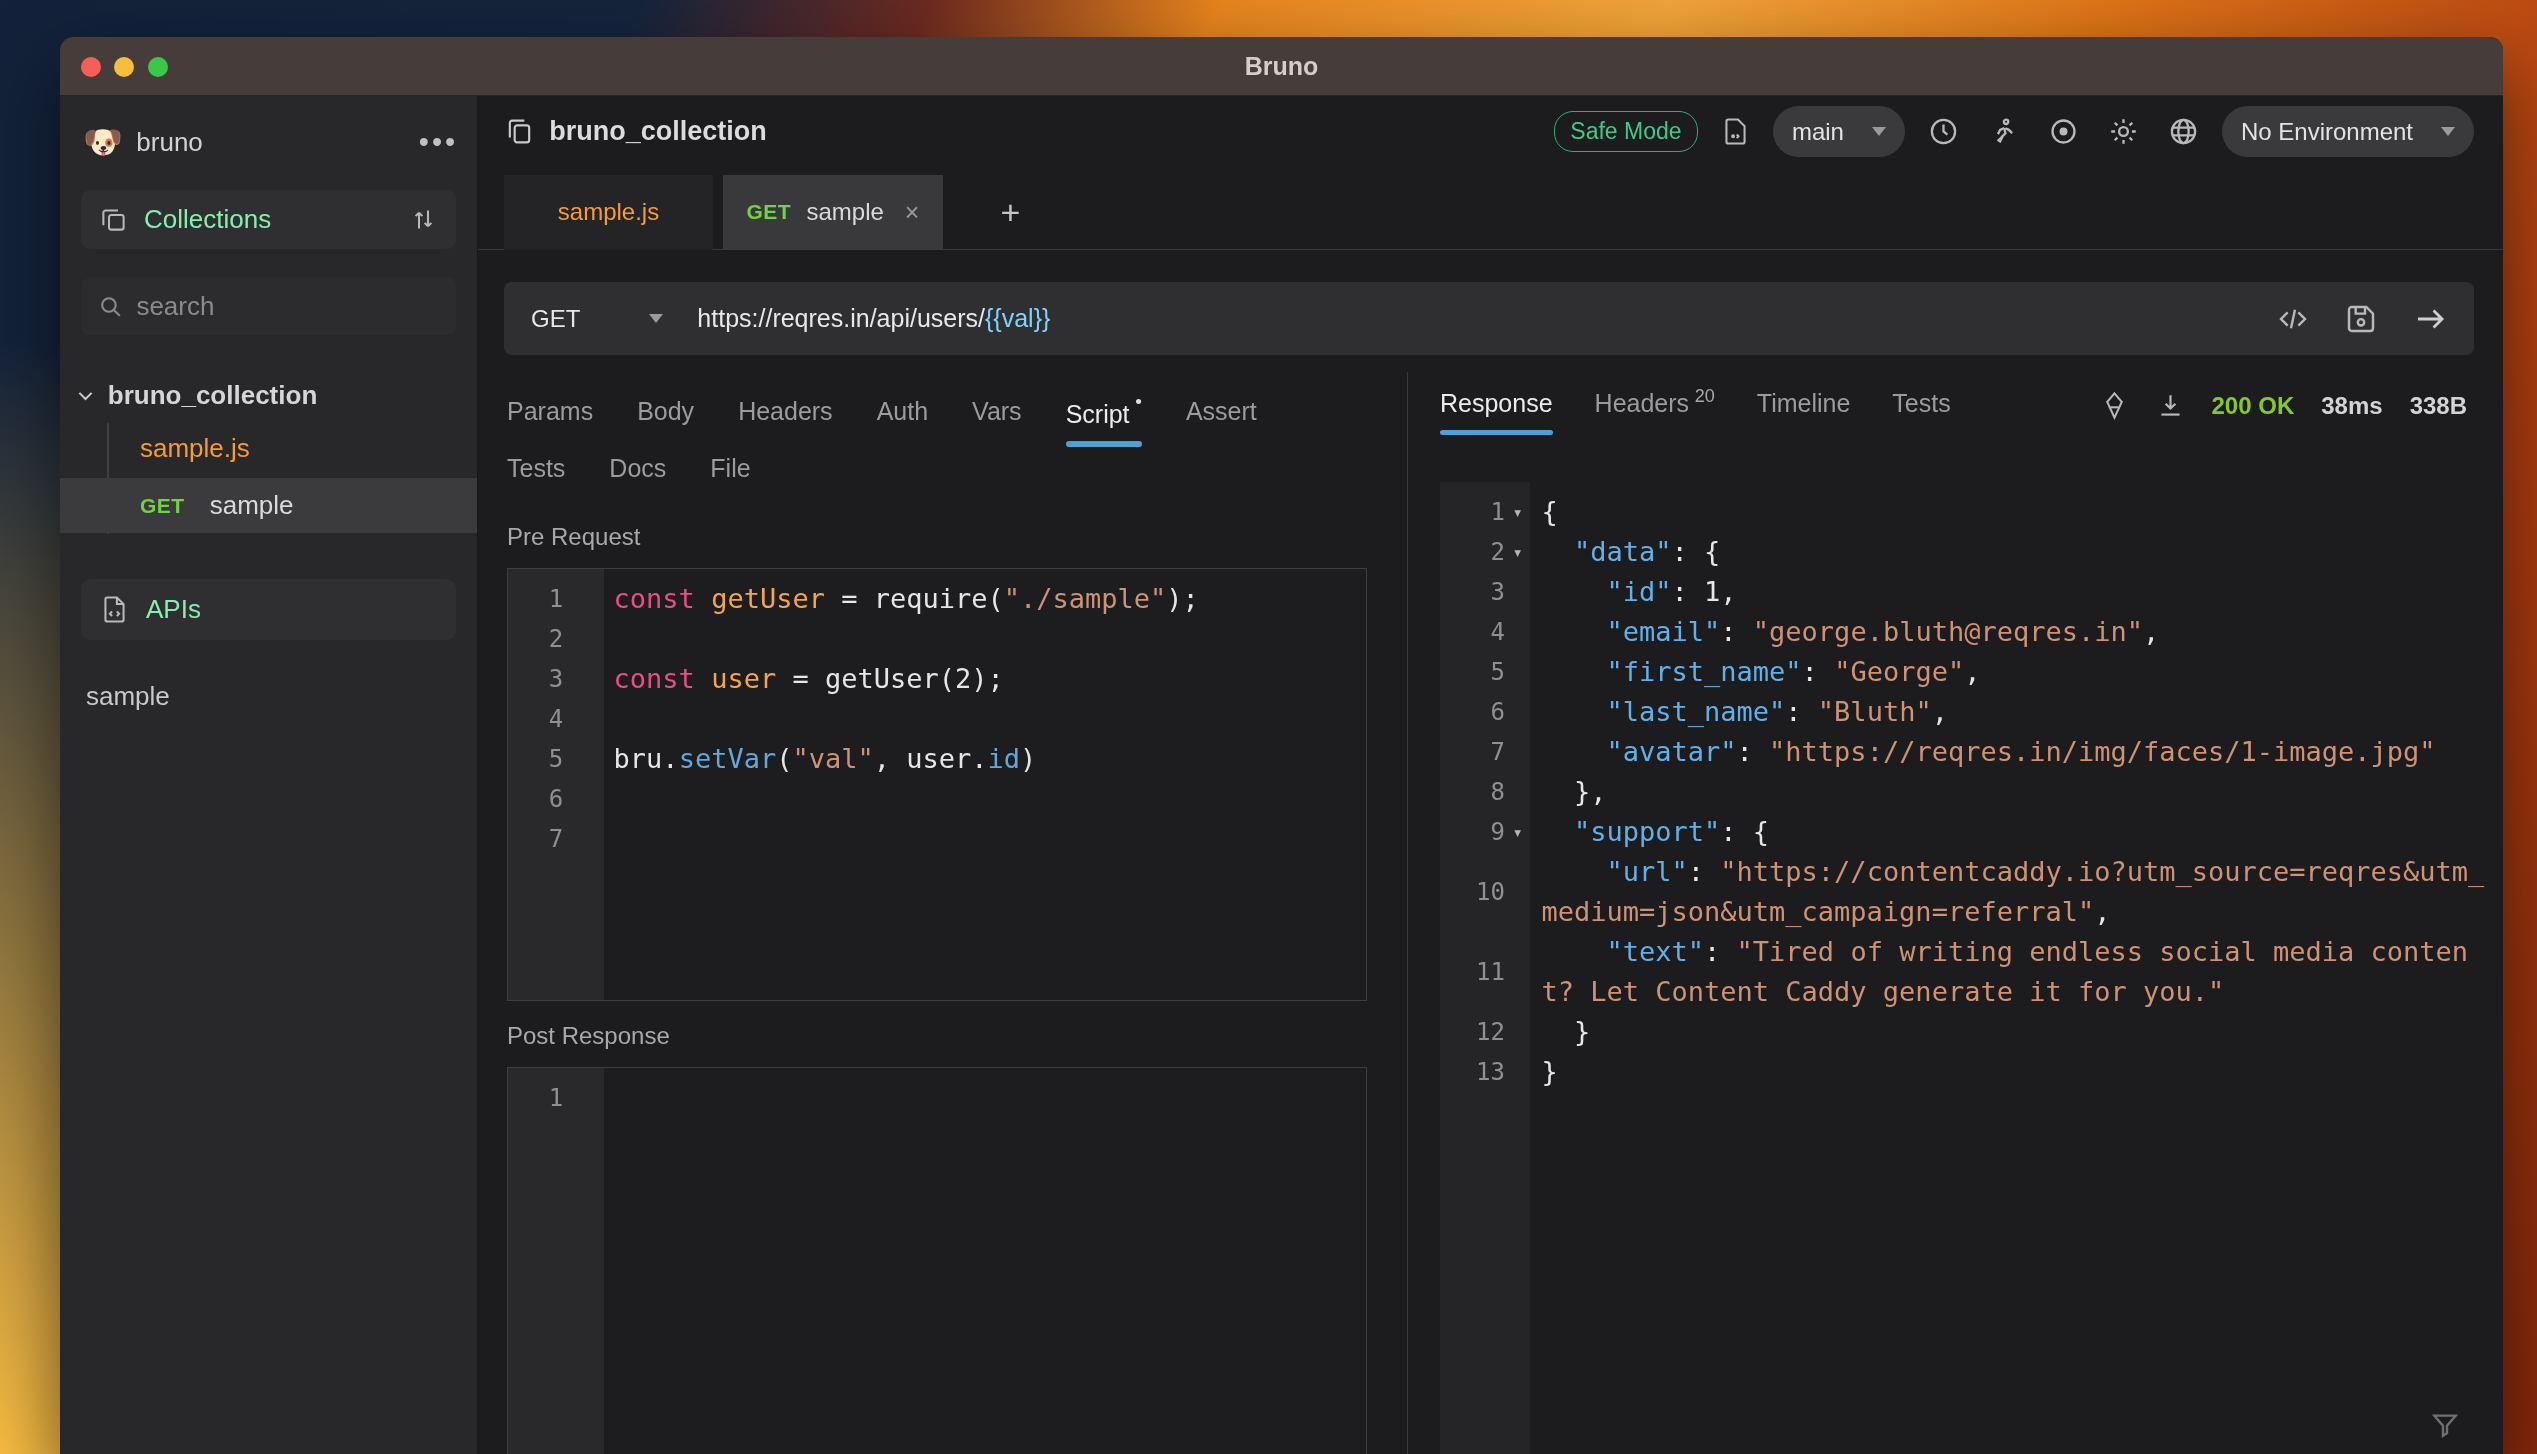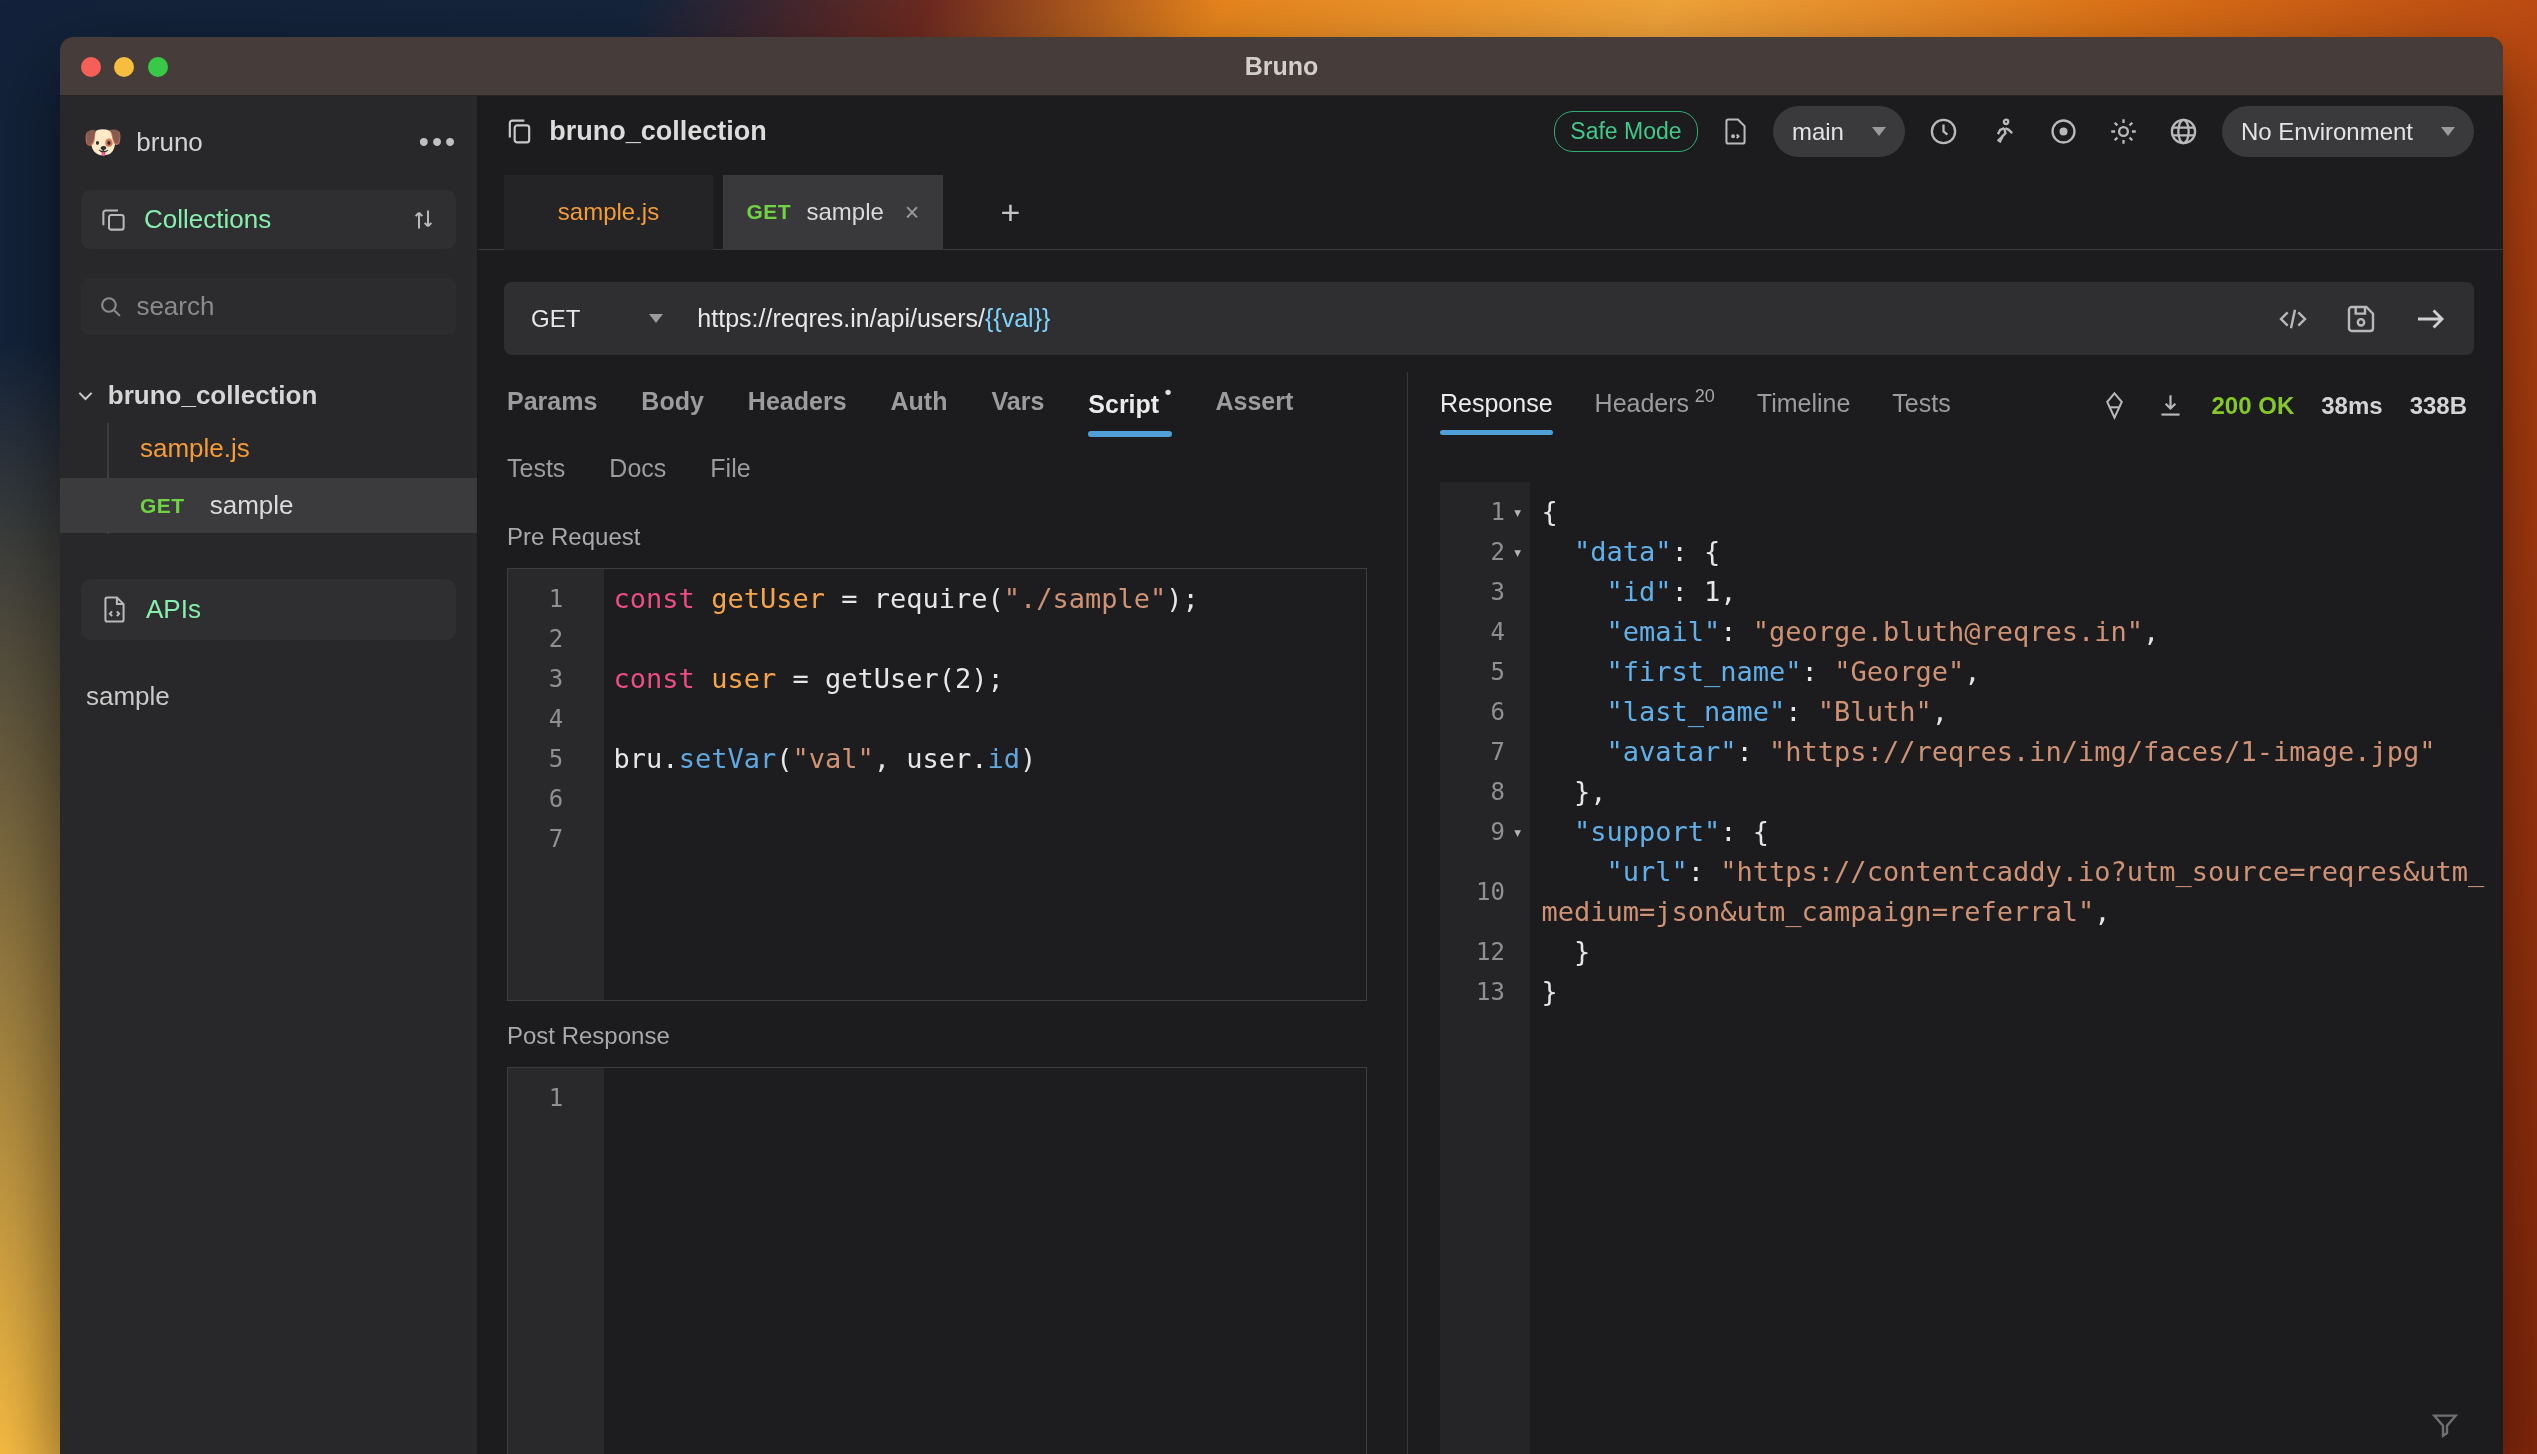--- a/index.html
+++ b/index.html
@@ -94,21 +94,21 @@
   .url-text .var { color:#7dd3fc; }
   .url-actions { margin-left:auto; display:flex; align-items:center; gap:36px; margin-right:27px; color:#a0a0a3; }
   .url-actions .send { color:#cfcfcf; }
 
   
   .panes { position:absolute; top:276px; left:0; right:0; bottom:0; }
   .req-pane { position:absolute; left:0; top:0; bottom:0; width:930px; border-right:1px solid #38383b; }
   .resp-pane { position:absolute; left:930px; right:0; top:0; bottom:0; }
 
   .ptabs { position:absolute; left:29px; display:flex; gap:44px; align-items:flex-start; }
-  .ptabs.row1 { top:15px;font-weight:bold; } .ptabs.row2 { top:82px; }
+  .ptabs.row1 { top:25px; } .ptabs.row2 { top:82px; }
   .ptab { position:relative; font-size:25px; color:#9c9c9e; padding-bottom:5.7px; }
   .ptab.active { color:#ececec; }
   .ptab.active::after { content:""; position:absolute; left:0; right:0; bottom:-11.5px; height:5.7px;
     background:#4f9fd9; border-radius:2.9px; }
   .ptab sup { font-size:19px; position:relative; top:-5.7px; margin-left:5.7px; color:#e0e0e0; }
   .ptab .cnt { font-size:18px; position:relative; top:-9.6px; margin-left:5.7px; color:#a8a8aa; }
 
   .sec-label { position:absolute; left:29px; font-size:24px; color:#a9a9ab; }
   .lbl-pre { top:151px; } .lbl-post { top:650px; }
 
@@ -499,20 +499,27 @@
             </div>
             <div class="code-row">
               <div class="gutter-cell">
                 <span class="lnum">10</span>
                 <span class="fold"></span>
               </div>
               <div class="code-cell"><span class="tok-pl">    </span><span class="tok-key">"url"</span><span class="tok-pl">: </span><span class="tok-str">"https://contentcaddy.io?utm_source=reqres&amp;utm_medium=json&amp;utm_campaign=referral"</span><span class="tok-pl">,</span></div>
             </div>
             <div class="code-row">
               <div class="gutter-cell">
+                <span class="lnum">11</span>
+                <span class="fold"></span>
+              </div>
+              <div class="code-cell"><span class="tok-pl">    </span><span class="tok-key">"text"</span><span class="tok-pl">: </span><span class="tok-str">"Tired of writing endless social media content? Let Content Caddy generate it for you."</span></div>
+            </div>
+            <div class="code-row">
+              <div class="gutter-cell">
                 <span class="lnum">12</span>
                 <span class="fold"></span>
               </div>
               <div class="code-cell"><span class="tok-pl">  }</span></div>
             </div>
             <div class="code-row">
               <div class="gutter-cell">
                 <span class="lnum">13</span>
                 <span class="fold"></span>
               </div>

